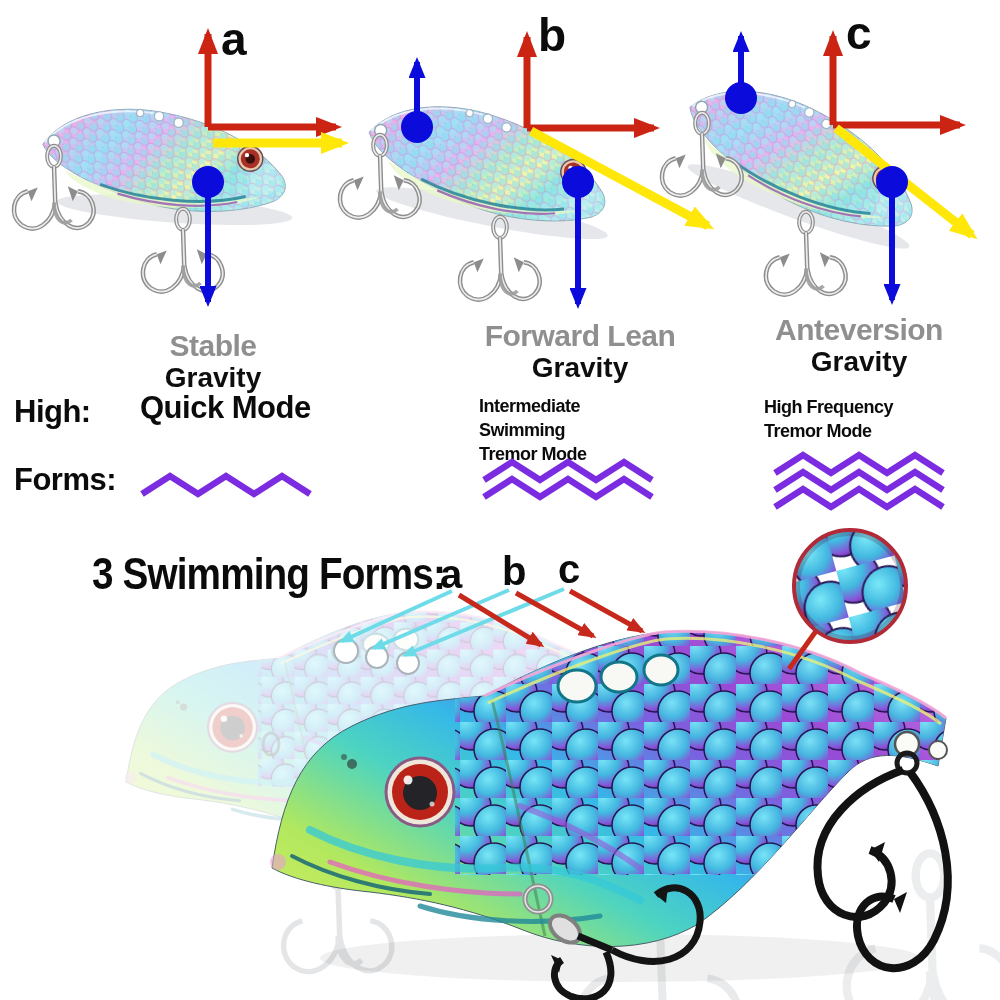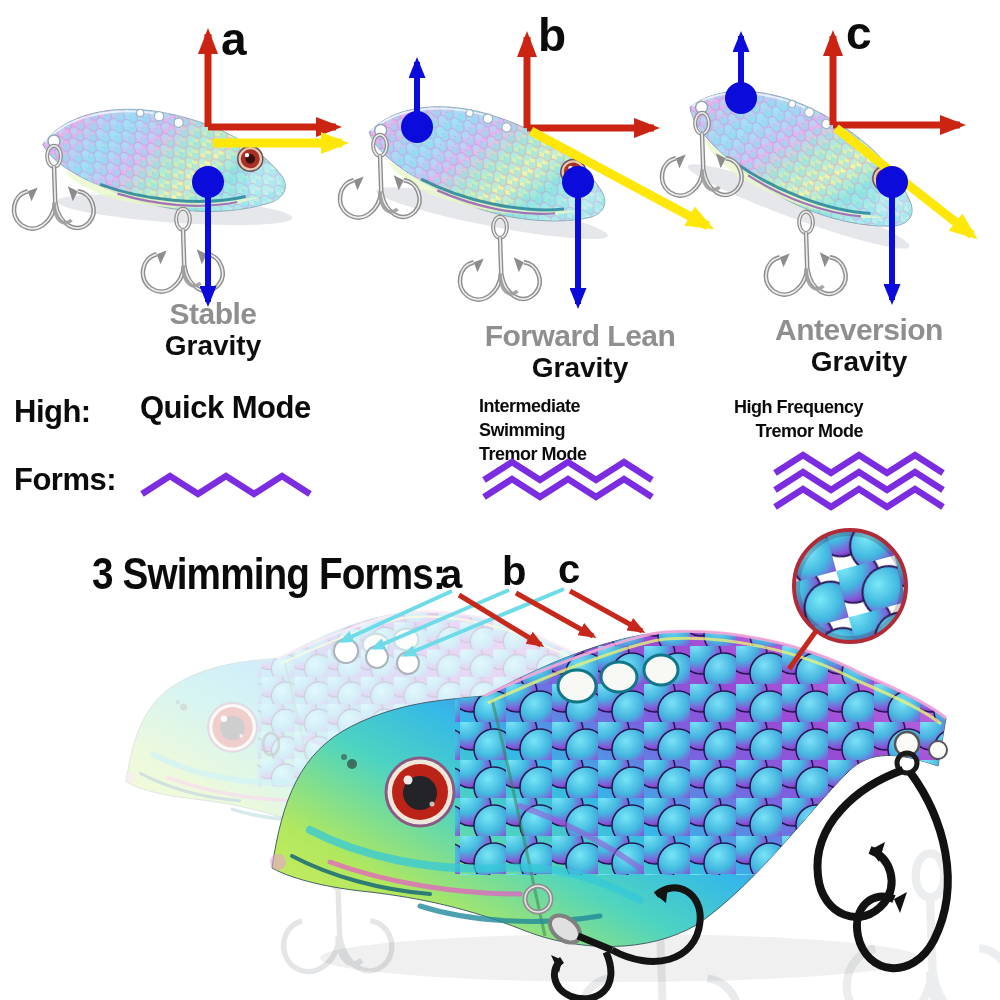--- a/index.html
+++ b/index.html
@@ -262,41 +262,41 @@
       <line x1="459" y1="595" x2="541" y2="645" stroke="#c6281c" stroke-width="5" marker-end="url(#mRedS)"></line>
       <line x1="516" y1="593" x2="593" y2="636" stroke="#c6281c" stroke-width="5" marker-end="url(#mRedS)"></line>
       <line x1="570" y1="591" x2="642" y2="631" stroke="#c6281c" stroke-width="5" marker-end="url(#mRedS)"></line>
     </g>
   </svg>
 
   <div class="abs axis-letter" style="left:221px;top:16px;">a</div>
   <div class="abs axis-letter" style="left:538px;top:12px;">b</div>
   <div class="abs axis-letter" style="left:846px;top:10px;">c</div>
 
-  <div class="abs stab-block" style="left:83px;top:298px;">
+  <div class="abs stab-block" style="left:83px;top:330px;">
     <div class="stab-name">Stable</div>
     <div class="grav">Gravity</div>
   </div>
   <div class="abs stab-block" style="left:450px;top:320px;">
     <div class="stab-name">Forward Lean</div>
     <div class="grav">Gravity</div>
   </div>
   <div class="abs stab-block" style="left:729px;top:314px;">
     <div class="stab-name">Anteversion</div>
     <div class="grav">Gravity</div>
   </div>
 
   <div class="abs swing-label" style="left:14px;top:396px;">High:</div>
   <div class="abs mode-single" style="left:140px;top:392px;">Quick Mode</div>
   <div class="abs mode-multi" style="left:479px;top:394px;">
     <span>Intermediate</span>
     <span>Swimming</span>
     <span>Tremor Mode</span>
   </div>
-  <div class="abs mode-multi" style="left:734px;top:395px;text-align:right;">
+  <div class="abs mode-multi" style="left:764px;top:395px;">
     <span>High Frequency</span>
     <span>Tremor Mode</span>
   </div>
 
   <div class="abs swing-label" style="left:14px;top:464px;">Forms:</div>
   <div class="waves" style="left:140px;top:472px;"><svg width="174" height="43">
         <polyline points="2,22 30,4 58,22 86,4 114,22 142,4 170,22" fill="none" stroke="#7c2ce0" stroke-width="6.5"></polyline>
       </svg></div>
   <div class="waves" style="left:482px;top:458px;"><svg width="174" height="60">
         <polyline points="2,22 30,4 58,22 86,4 114,22 142,4 170,22" fill="none" stroke="#7c2ce0" stroke-width="6.5"></polyline>

